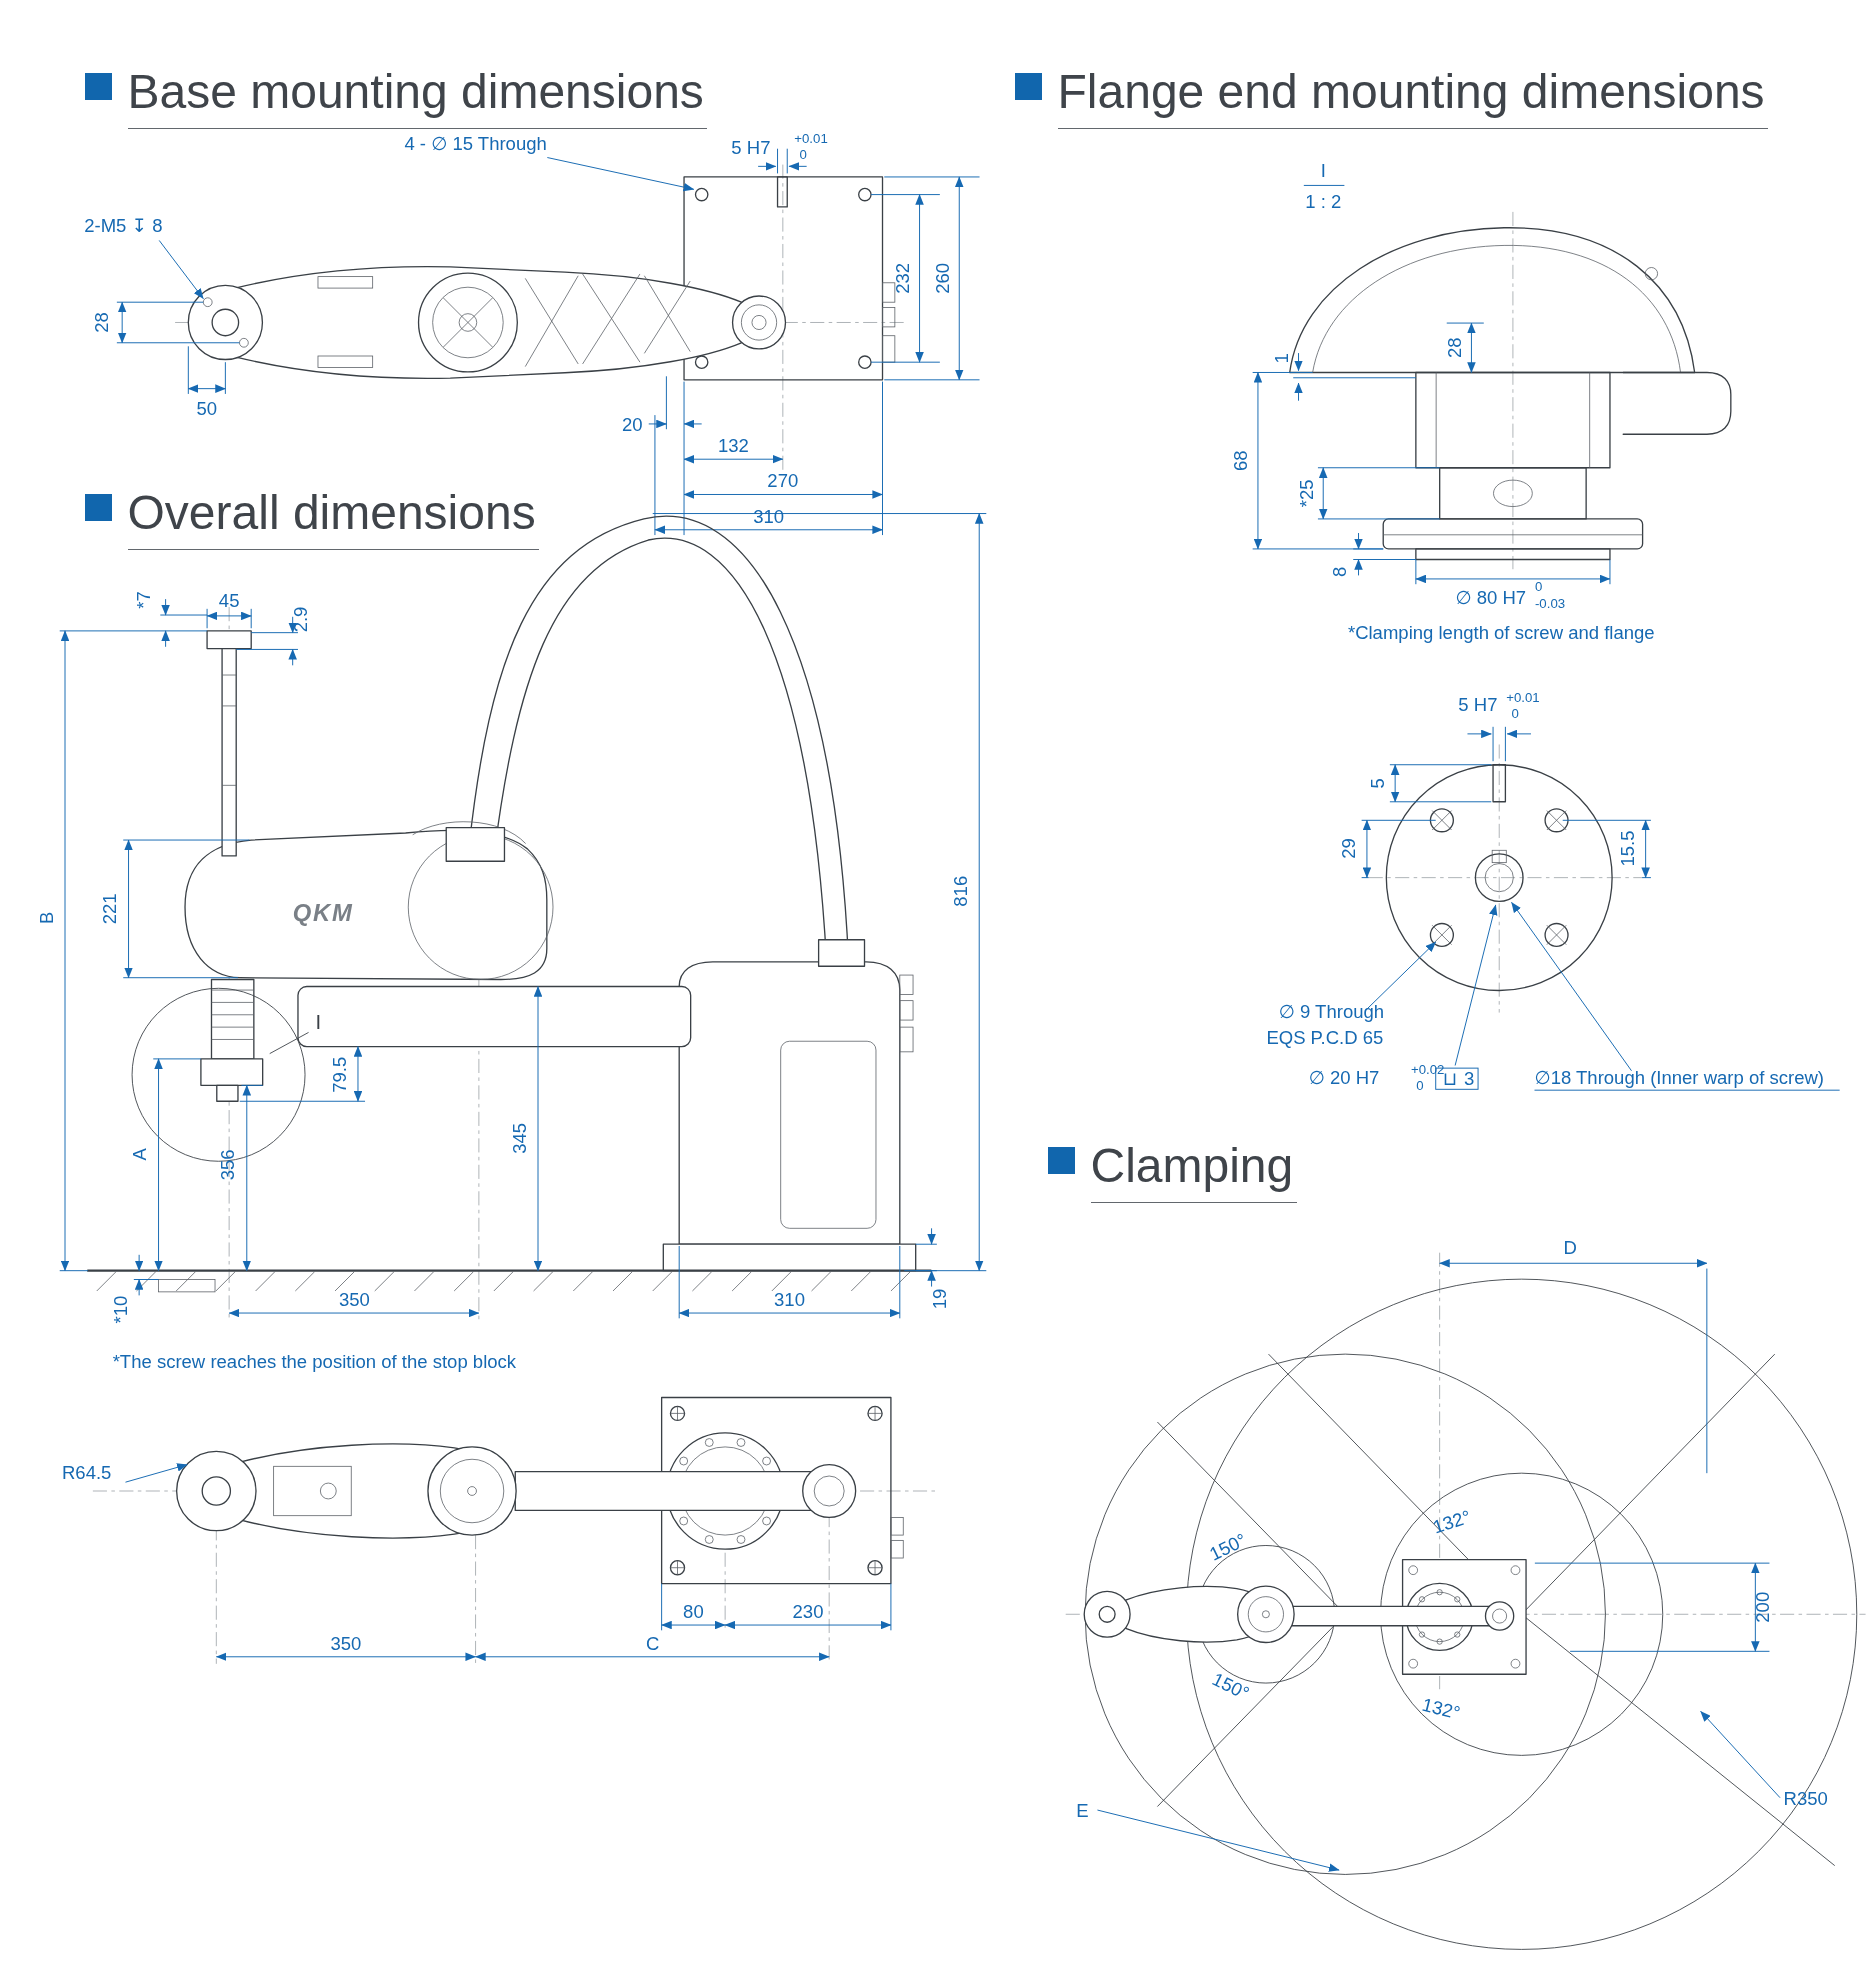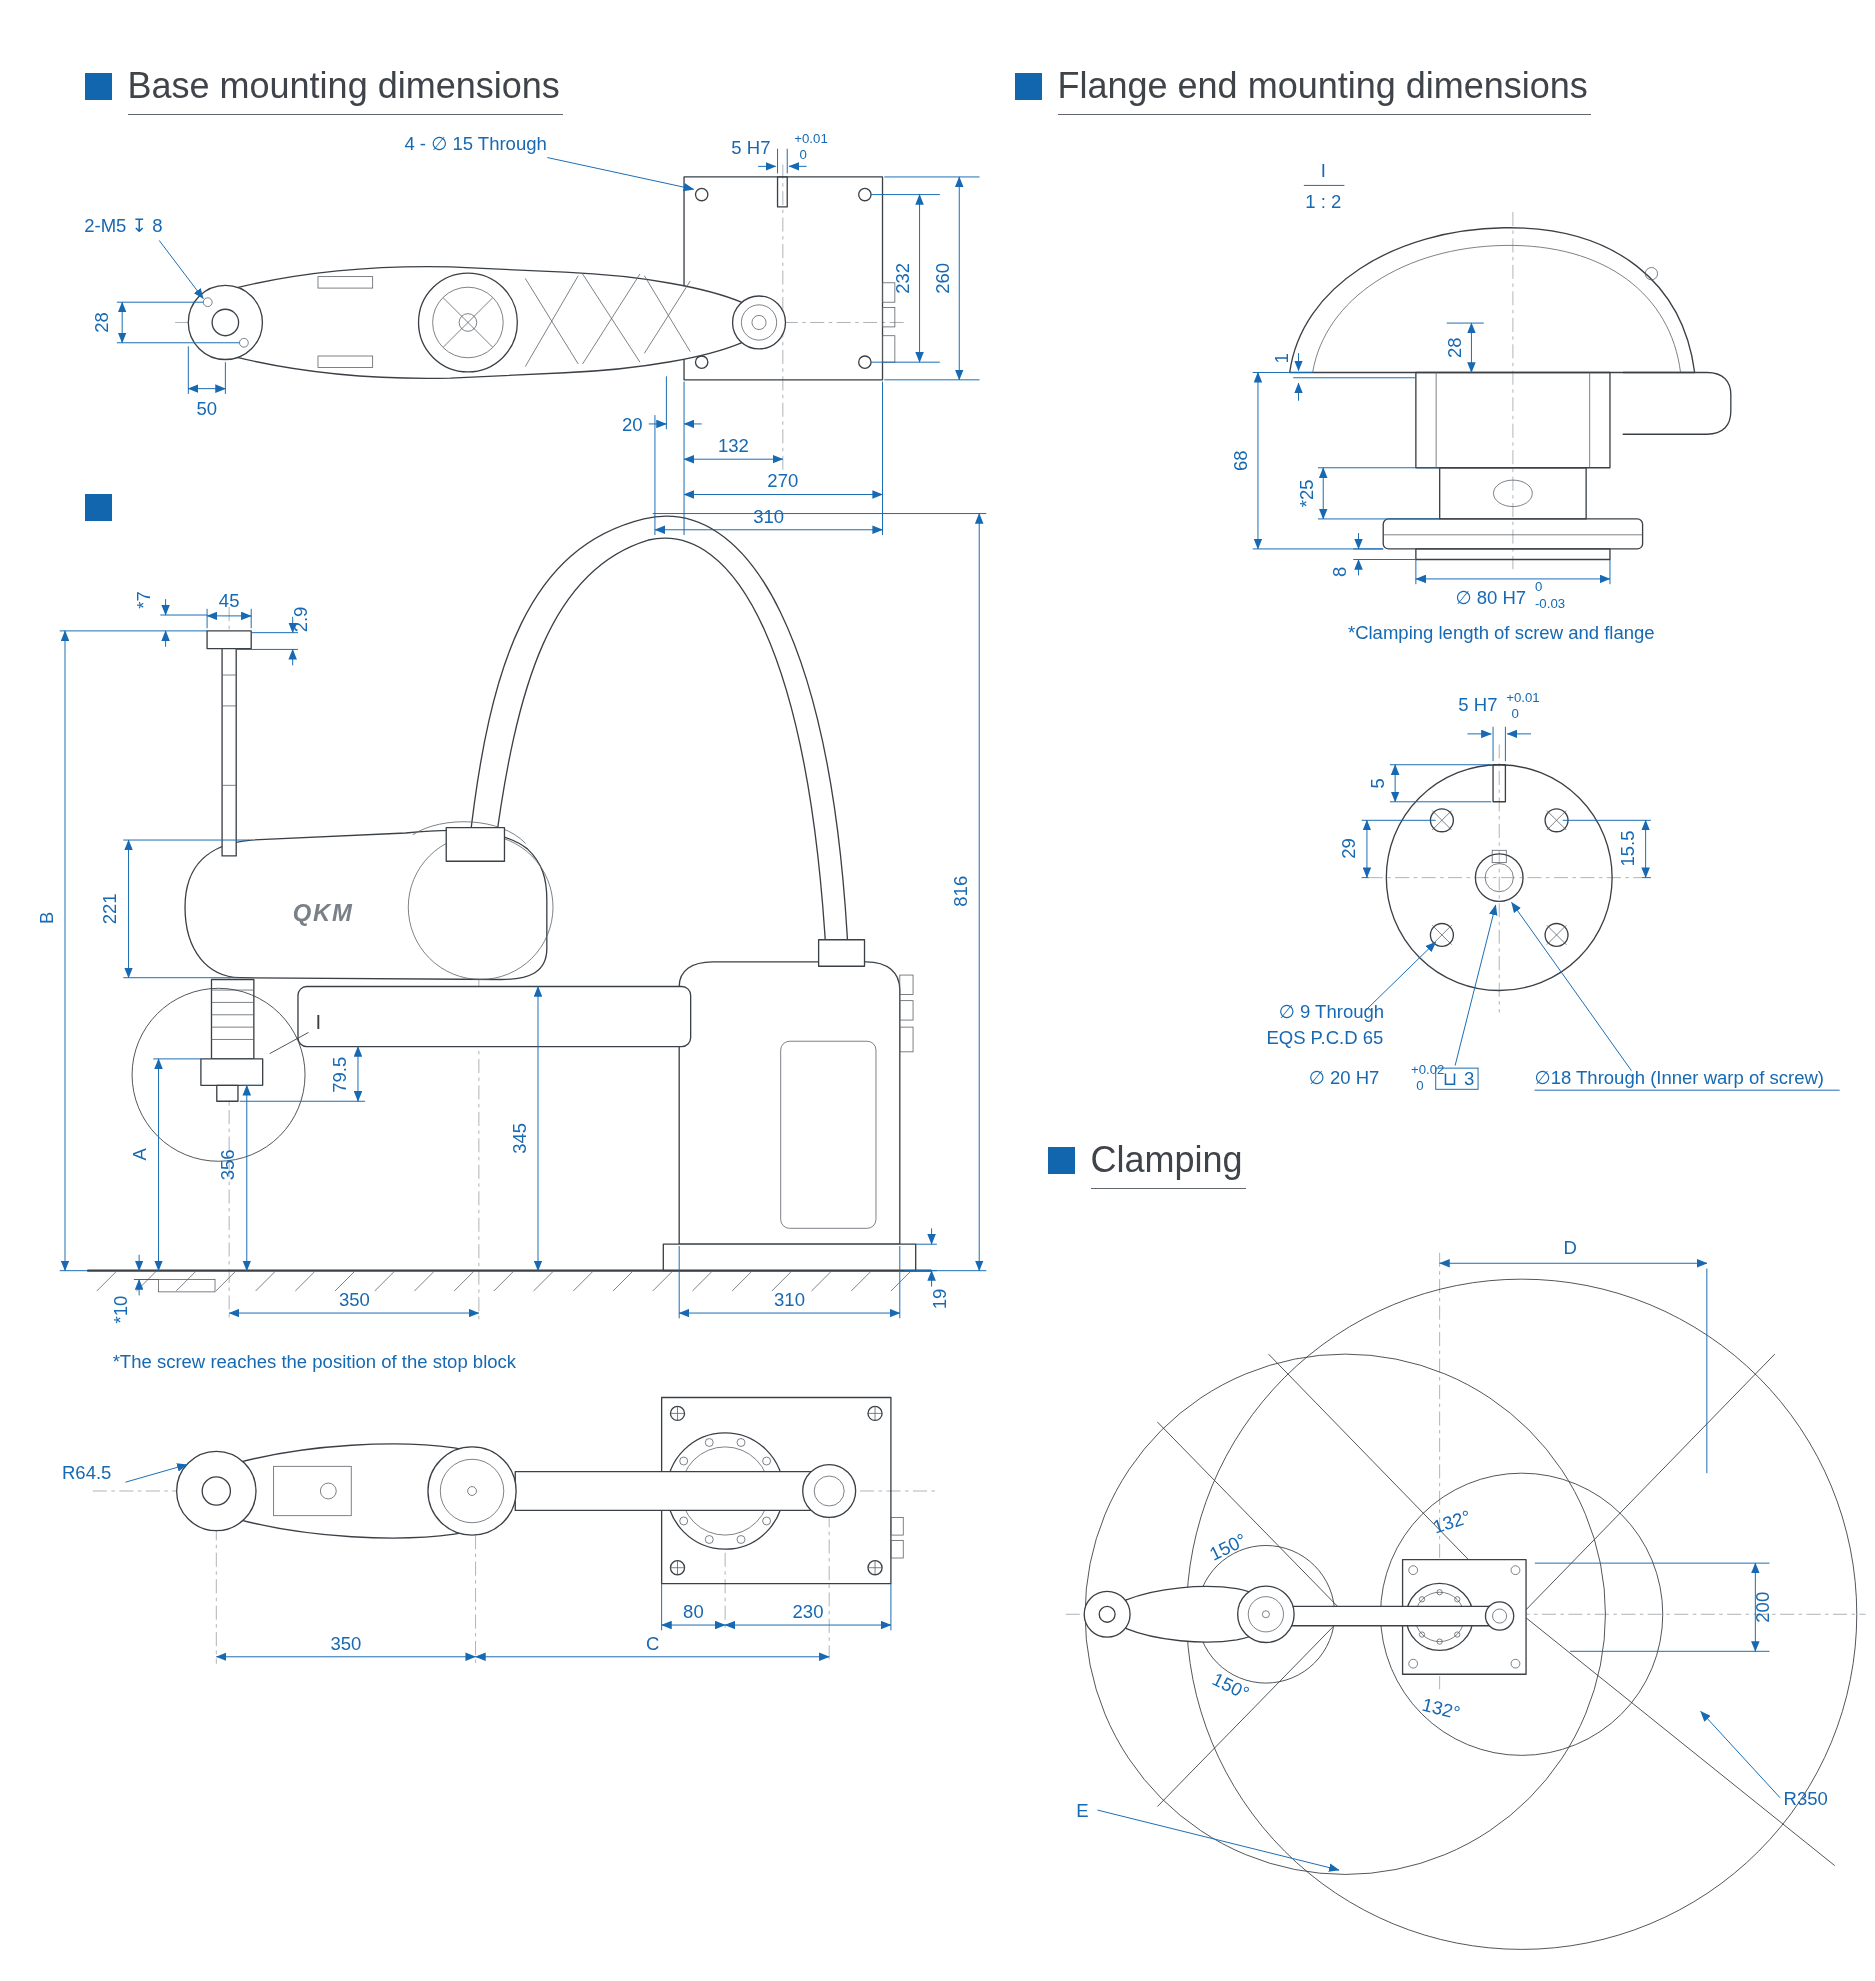--- a/index.html
+++ b/index.html
@@ -2,21 +2,21 @@
 <html style="font-size:14px"><head>
 <meta charset="utf-8">
 <style>
   *{margin:0;padding:0;box-sizing:border-box}
   html,body{background:#ffffff}
   body{width:1876px;height:1981px;position:relative;font-family:"Liberation Sans",sans-serif}
   .page{position:absolute;inset:0;background:#fff;overflow:hidden}
   .abs{position:absolute}
   .sec-title{position:absolute;display:flex;align-items:flex-start;gap:16px}
   .bullet{width:26.5px;height:26.5px;background:#1166ad;margin-top:7px;flex:none}
-  .sec-text{font-size:36px;color:#3f444a;line-height:1.1;padding:0 3.5px 8.8px 0;border-bottom:1.8px solid #62676d;white-space:nowrap}
+  .sec-text{font-size:48px;color:#3f444a;line-height:1.1;padding:0 3.5px 8.8px 0;border-bottom:1.8px solid #62676d;white-space:nowrap}
   svg{overflow:visible}
   .ln{stroke:#3a4046;stroke-width:1.5;fill:none;stroke-linejoin:round;stroke-linecap:round}
   .fw{stroke:#3a4046;stroke-width:1.5;fill:#ffffff;stroke-linejoin:round}
   .lt{stroke:#5c6167;stroke-width:0.9;fill:none}
   .lnt{stroke:#3a4046;stroke-width:1;fill:none}
   .dl{stroke:#1669b2;stroke-width:1.1;fill:none}
   .cl{stroke:#9aa0a6;stroke-width:0.9;fill:none;stroke-dasharray:16 5 4 5}
   text{font-family:"Liberation Sans",sans-serif}
   .dim{fill:#1669b2;font-size:21px}
   .tol{fill:#1669b2;font-size:15px}
@@ -42,20 +42,21 @@
   <div class="sec-title" style="left:85px;top:66px">
     <span class="bullet"></span>
     <span class="sec-text">Base mounting dimensions</span>
   </div>
   <div class="sec-title" style="left:1015px;top:66px">
     <span class="bullet"></span>
     <span class="sec-text">Flange end mounting dimensions</span>
   </div>
   <div class="sec-title" style="left:85px;top:487px">
     <span class="bullet"></span>
+    <span class="sec-text">Overall dimensions</span>
   </div>
   <div class="sec-title" style="left:1048px;top:1140px">
     <span class="bullet"></span>
     <span class="sec-text">Clamping</span>
   </div>
 
   <svg class="abs" style="left:71px;top:124px" width="935" height="494" viewBox="0 0 1060 560">
     <g>
       <path class="cl" d="M118,225 L945,225"></path>
       <path class="cl" d="M807,46 L807,392"></path>

